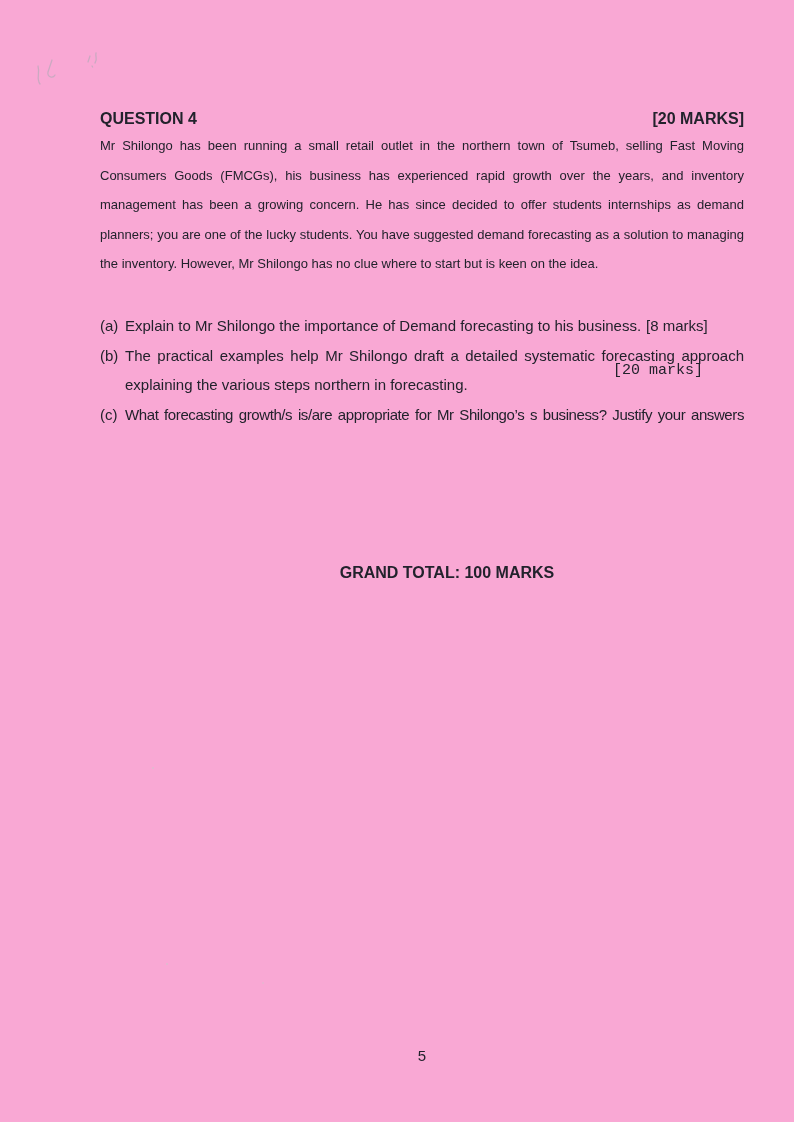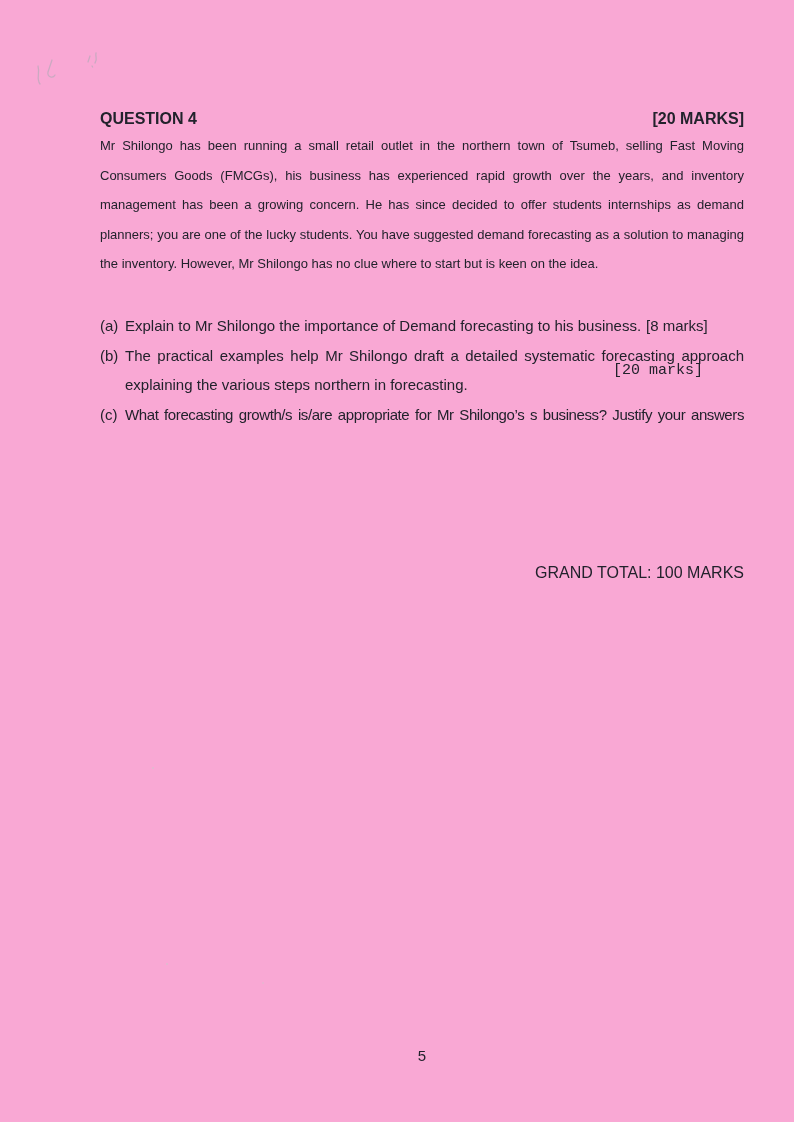--- a/index.html
+++ b/index.html
@@ -24,22 +24,22 @@
   }
   .parts{top:311px;font-size:15px;line-height:29.5px;}
   .part{display:flex;}
   .part-label{flex:0 0 25px;width:25px;}
   .part-body{flex:1 1 auto;position:relative;text-align:justify;}
   .marks-inline{margin-left:5px;}
   .marks-abs{position:absolute;right:41px;bottom:14px;font-family:Liberation Mono, monospace;}
   .tight{letter-spacing:-0.4px;word-spacing:-0.5px;text-align:justify;text-align-last:justify;}
   .marks-line{text-align:right;padding-right:47px;letter-spacing:0;}
   .grand-total{
-    top:558px;text-align:right;
-    font-weight:normal;font-size:16px;line-height:29.5px;
+    top:558px;text-align:center;
+    font-weight:bold;font-size:16px;line-height:29.5px;
     padding-left:50px;box-sizing:border-box;
   }
   .page-number{top:1041px;text-align:center;font-size:15px;line-height:29.5px;}
   .handwriting{position:absolute;left:28px;top:46px;}
   .speck{position:absolute;width:2px;height:2px;border-radius:50%;background:#c9c9cc;opacity:.6;}
   .speck.s1{left:152px;top:767px;}
   .speck.s2{left:166px;top:963px;}
   .speck.s3{left:262px;top:982px;opacity:.4;}
 </style>
 </head>

